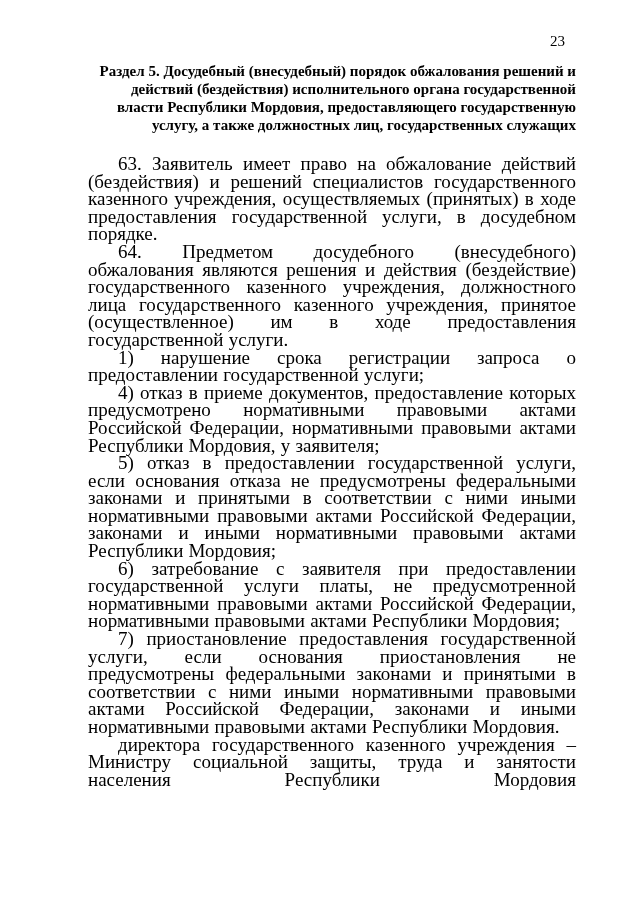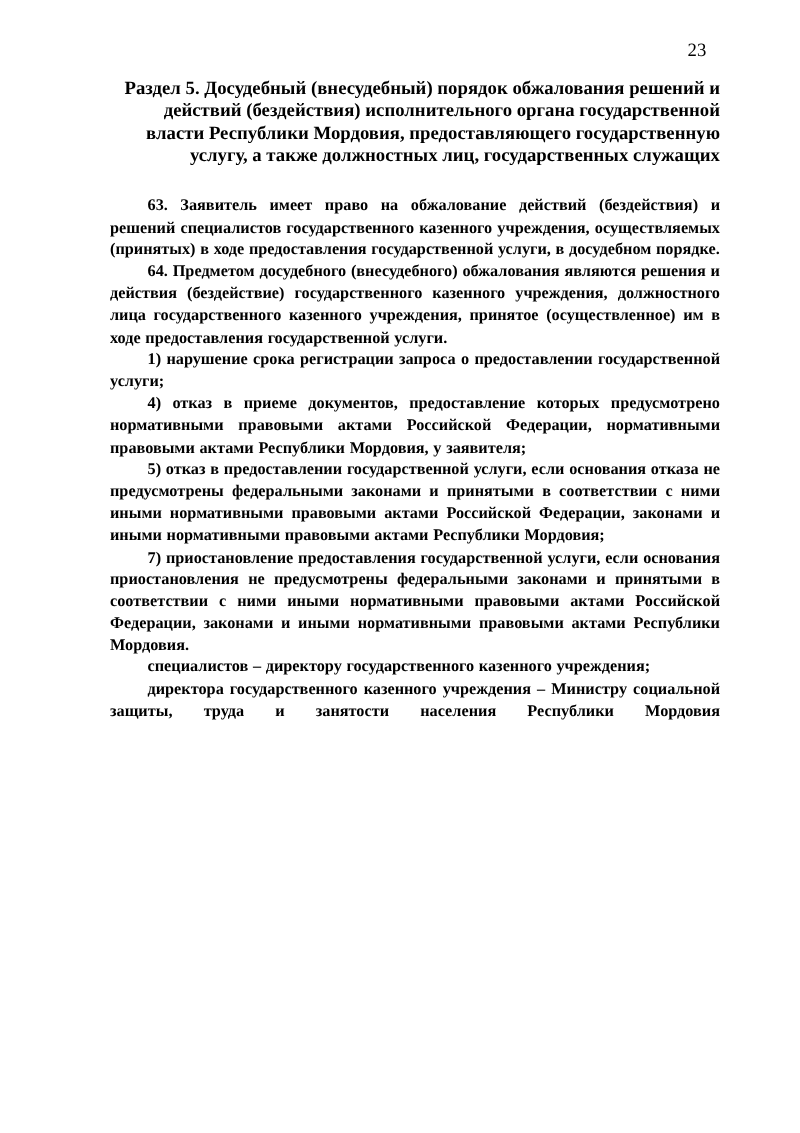--- a/index.html
+++ b/index.html
@@ -33,42 +33,41 @@
     font-size: 15px;
     font-weight: bold;
     text-align: right;
     line-height: 18px;
   }
   .doc-body {
     margin-top: 21px;
   }
   .para {
     margin: 0;
-    font-size: 13px;
+    font-size: 19px;
     line-height: 17.6px;
     text-align: justify;
     text-indent: 30px;
     word-spacing: 0.5px;
-    font-weight: bold;
   }
   .para.continued {
     text-align-last: justify;
   }
 </style>
 </head>
 <body>
 
 <div class="page">
   <div class="page-number">23</div>
 
   <h1 class="section-title">Раздел 5. Досудебный (внесудебный) порядок обжалования решений и действий (бездействия) исполнительного органа государственной власти Республики Мордовия, предоставляющего государственную услугу, а также должностных лиц, государственных служащих</h1>
 
   <div class="doc-body">
     <p class="para">63. Заявитель имеет право на обжалование действий (бездействия) и решений специалистов государственного казенного учреждения, осуществляемых (принятых) в ходе предоставления государственной услуги, в досудебном порядке.</p>
     <p class="para">64. Предметом досудебного (внесудебного) обжалования являются решения и действия (бездействие) государственного казенного учреждения, должностного лица государственного казенного учреждения, принятое (осуществленное) им в ходе предоставления государственной услуги.</p>
     <p class="para">1) нарушение срока регистрации запроса о предоставлении государственной услуги;</p>
     <p class="para">4) отказ в приеме документов, предоставление которых предусмотрено нормативными правовыми актами Российской Федерации, нормативными правовыми актами Республики Мордовия, у заявителя;</p>
     <p class="para">5) отказ в предоставлении государственной услуги, если основания отказа не предусмотрены федеральными законами и принятыми в соответствии с ними иными нормативными правовыми актами Российской Федерации, законами и иными нормативными правовыми актами Республики Мордовия;</p>
+    <p class="para">6) затребование с заявителя при предоставлении государственной услуги платы, не предусмотренной нормативными правовыми актами Российской Федерации, нормативными правовыми актами Республики Мордовия;</p>
     <p class="para">7) приостановление предоставления государственной услуги, если основания приостановления не предусмотрены федеральными законами и принятыми в соответствии с ними иными нормативными правовыми актами Российской Федерации, законами и иными нормативными правовыми актами Республики Мордовия.</p>
-    <p class="para">специалистов – директору государственного казенного учреждения;</p>
     <p class="para continued">директора государственного казенного учреждения – Министру социальной защиты, труда и занятости населения Республики Мордовия</p>
   </div>
 </div>
 
 </body></html>

